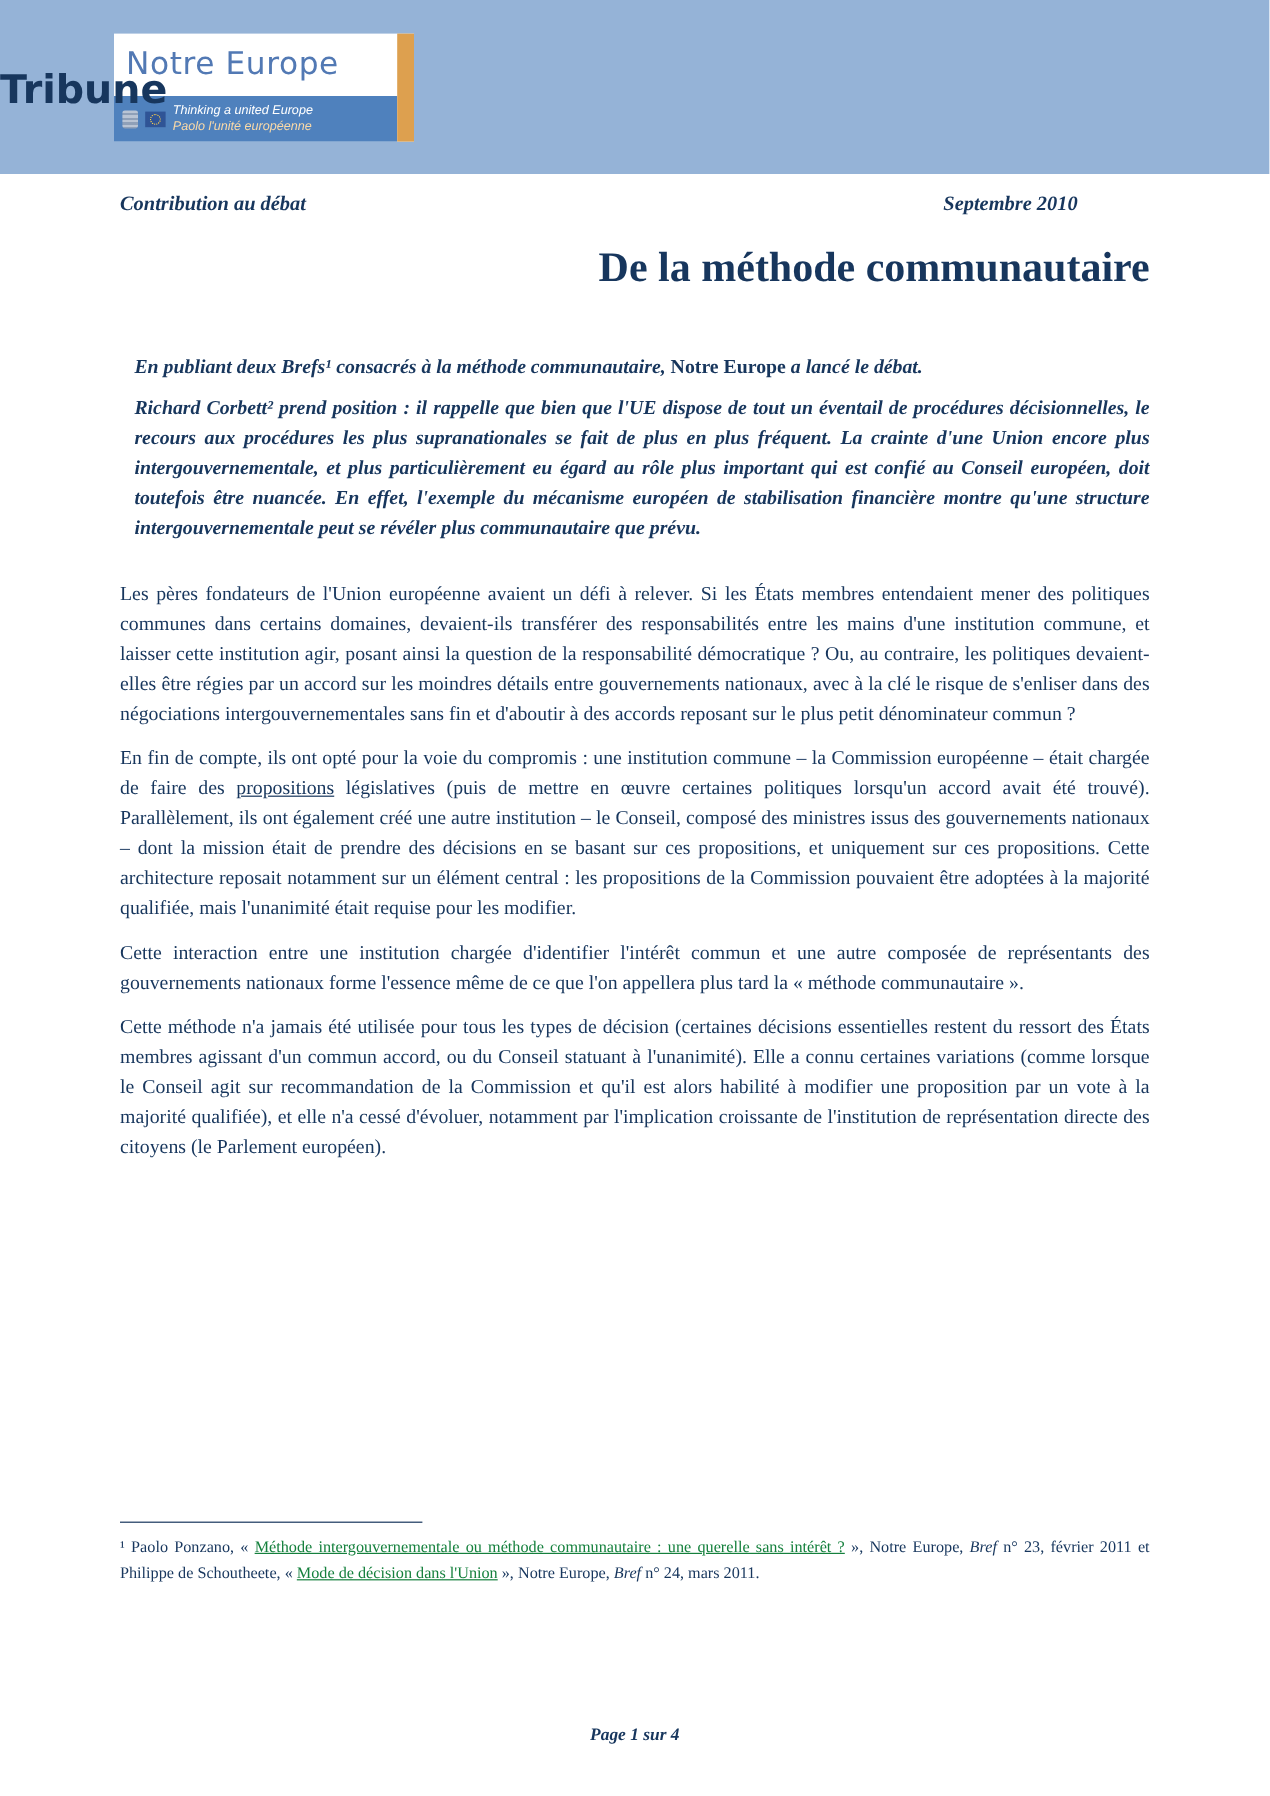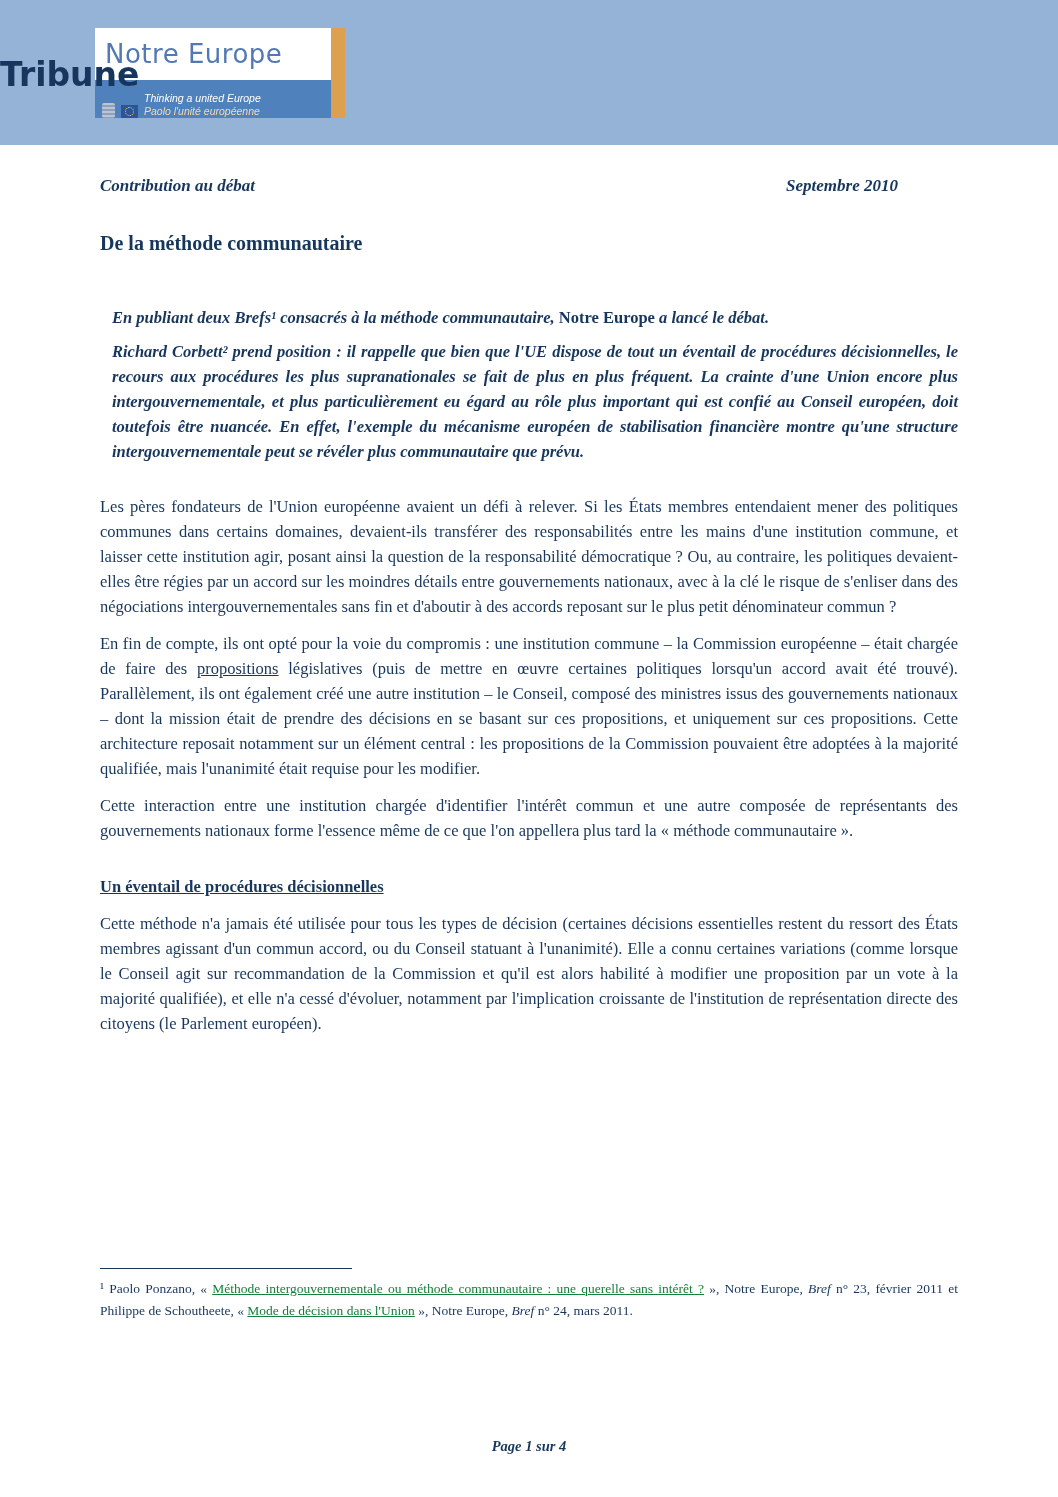--- a/index.html
+++ b/index.html
@@ -12,46 +12,46 @@
   
   .band { position:relative; width:100%; height:145px; background:#95B3D7; }
   .logo-box { position:absolute; left:95px; top:28px; width:250px; height:90px; background:#fff; }
   .logo-name {
     height:52px; display:flex; align-items:center; padding-left:10px;
     font-family:"DejaVu Sans", sans-serif; font-size:26px; color:#5279B4; letter-spacing:.5px;
   }
   .logo-orange { position:absolute; top:0; right:0; width:14px; height:100%; background:#DDA04F; }
   .logo-strip {
     position:absolute; left:0; bottom:0; width:236px; height:38px; background:#4F81BD;
-    display:flex; align-items:flex-end; gap:6px; padding-left:7px;
+    display:flex; align-items:center; gap:6px; padding-left:7px;
   }
   .book-icon { width:13px; height:15px; flex:0 0 auto;
     background:repeating-linear-gradient(#B9C4D4 0 2px, #8FA0B8 2px 4px); border-radius:2px; }
   .eu-flag-icon { width:17px; height:13px; flex:0 0 auto; background:#2F5496;
     display:flex; align-items:center; justify-content:center; }
   .eu-flag-icon::after { content:""; width:7px; height:7px; border:1px dotted #FFD34D; border-radius:50%; }
   .taglines { display:flex; flex-direction:column;
     font-family:"Liberation Sans", sans-serif; font-style:italic; font-size:10.5px; line-height:13px; }
   .tl1 { color:#FFFFFF; }
   .tl2 { color:#F9D9A8; }
   .tribune {
     position:absolute; top:55px; left:0; width:100%; text-align:left;
     font-family:"DejaVu Sans", sans-serif; font-weight:bold; font-size:33px; color:#17365D;
   }
 
   
   .meta-row {
-    display:flex; justify-content:space-between; padding:0 100px; margin-top:31px;
+    display:flex; justify-content:space-between; padding:0 100px; margin-top:15px;
     font-weight:bold; font-style:italic; font-size:17px;
   }
   .meta-right { padding-right:60px; }
 
   
   .content { padding:0 100px; }
-  .title { text-align:left; margin-top:36px; font-size:20px; font-weight:bold; }
+  .title { text-align:right; margin-top:23px; font-size:35px; font-weight:bold; }
   .byline { text-align:center; margin-top:2px; font-size:18px; font-weight:bold; font-style:italic; }
 
   p { text-align:justify; font-size:16.5px; line-height:25px; }
   .intro { margin-top:50px;margin-left:12px; }
   .intro p { font-weight:bold; font-style:italic; margin-bottom:9px; }
   .intro .roman { font-style:normal; }
   .body-p { margin-bottom:12px; }
   .first-body { margin-top:30px; }
   .underline { text-decoration:underline; }
   .section-heading {
@@ -103,21 +103,20 @@
     <p><span>En publiant deux Brefs¹ consacrés à la méthode communautaire, </span><span class="roman">Notre Europe</span><span> a lancé le débat.</span></p>
     <p>Richard Corbett² prend position&nbsp;: il rappelle que bien que l'UE dispose de tout un éventail de procédures décisionnelles, le recours aux procédures les plus supranationales se fait de plus en plus fréquent. La crainte d'une Union encore plus intergouvernementale, et plus particulièrement eu égard au rôle plus important qui est confié au Conseil européen, doit toutefois être nuancée. En effet, l'exemple du mécanisme européen de stabilisation financière montre qu'une structure intergouvernementale peut se révéler plus communautaire que prévu.</p>
   </div>
 
   <p class="body-p first-body">Les pères fondateurs de l'Union européenne avaient un défi à relever. Si les États membres entendaient mener des politiques communes dans certains domaines, devaient-ils transférer des responsabilités entre les mains d'une institution commune, et laisser cette institution agir, posant ainsi la question de la responsabilité démocratique&nbsp;? Ou, au contraire, les politiques devaient-elles être régies par un accord sur les moindres détails entre gouvernements nationaux, avec à la clé le risque de s'enliser dans des négociations intergouvernementales sans fin et d'aboutir à des accords reposant sur le plus petit dénominateur commun&nbsp;?</p>
 
   <p class="body-p"><span>En fin de compte, ils ont opté pour la voie du compromis&nbsp;: une institution commune – la Commission européenne – était chargée de faire des </span><span class="underline">propositions</span><span> législatives (puis de mettre en œuvre certaines politiques lorsqu'un accord avait été trouvé). Parallèlement, ils ont également créé une autre institution – le Conseil, composé des ministres issus des gouvernements nationaux – dont la mission était de prendre des décisions en se basant sur ces propositions, et uniquement sur ces propositions. Cette architecture reposait notamment sur un élément central&nbsp;: les propositions de la Commission pouvaient être adoptées à la majorité qualifiée, mais l'unanimité était requise pour les modifier.</span></p>
 
   <p class="body-p">Cette interaction entre une institution chargée d'identifier l'intérêt commun et une autre composée de représentants des gouvernements nationaux forme l'essence même de ce que l'on appellera plus tard la «&nbsp;méthode communautaire&nbsp;».</p>
 
-  <h2 class="section-heading">Un éventail de procédures décisionnelles</h2>
   <p class="body-p">Cette méthode n'a jamais été utilisée pour tous les types de décision (certaines décisions essentielles restent du ressort des États membres agissant d'un commun accord, ou du Conseil statuant à l'unanimité). Elle a connu certaines variations (comme lorsque le Conseil agit sur recommandation de la Commission et qu'il est alors habilité à modifier une proposition par un vote à la majorité qualifiée), et elle n'a cessé d'évoluer, notamment par l'implication croissante de l'institution de représentation directe des citoyens (le Parlement européen).</p>
 </main>
 
 <div class="footnotes">
   <div class="fn-rule"></div>
   <p class="fn"><span>¹ Paolo Ponzano, «&nbsp;</span><a class="fn-link">Méthode intergouvernementale ou méthode communautaire&nbsp;: une querelle sans intérêt&nbsp;?</a><span>&nbsp;», Notre Europe, </span><span class="it">Bref</span><span> n° 23, février 2011 et Philippe de Schoutheete, «&nbsp;</span><a class="fn-link">Mode de décision dans l'Union</a><span>&nbsp;», Notre Europe, </span><span class="it">Bref</span><span> n° 24, mars 2011.</span></p>
 </div>
 
 <footer class="page-footer">Page 1 sur 4</footer>
 

